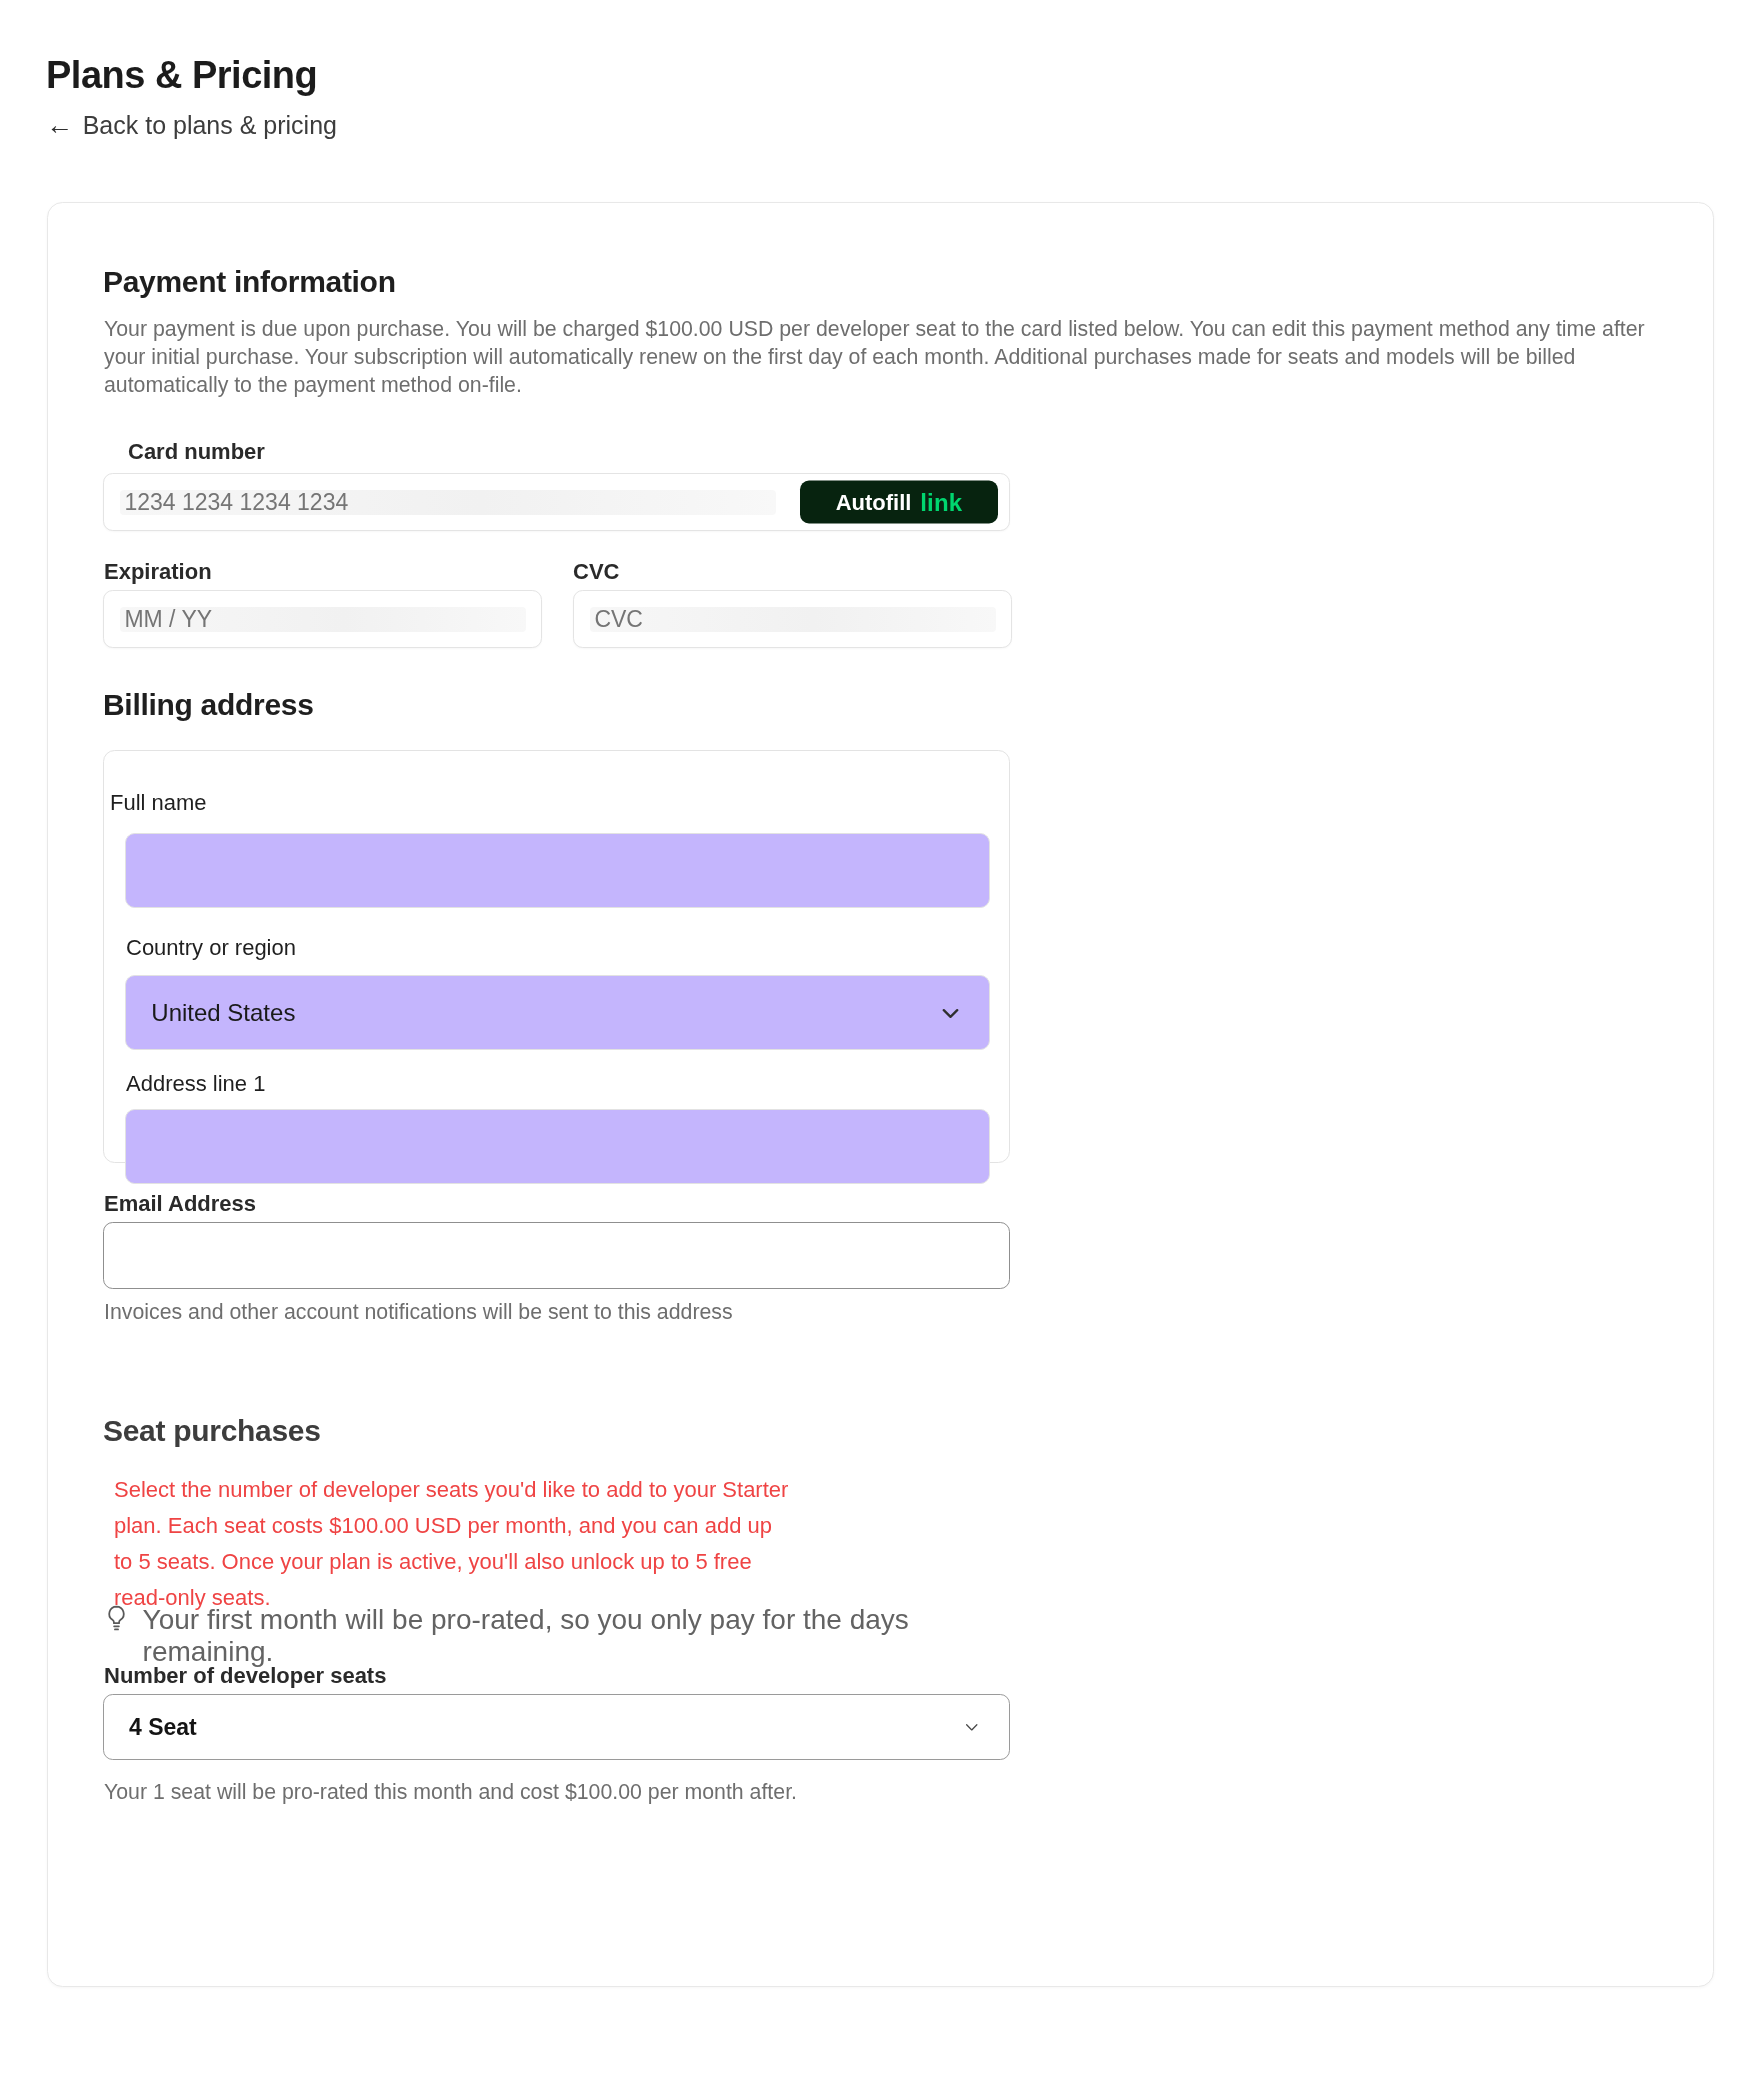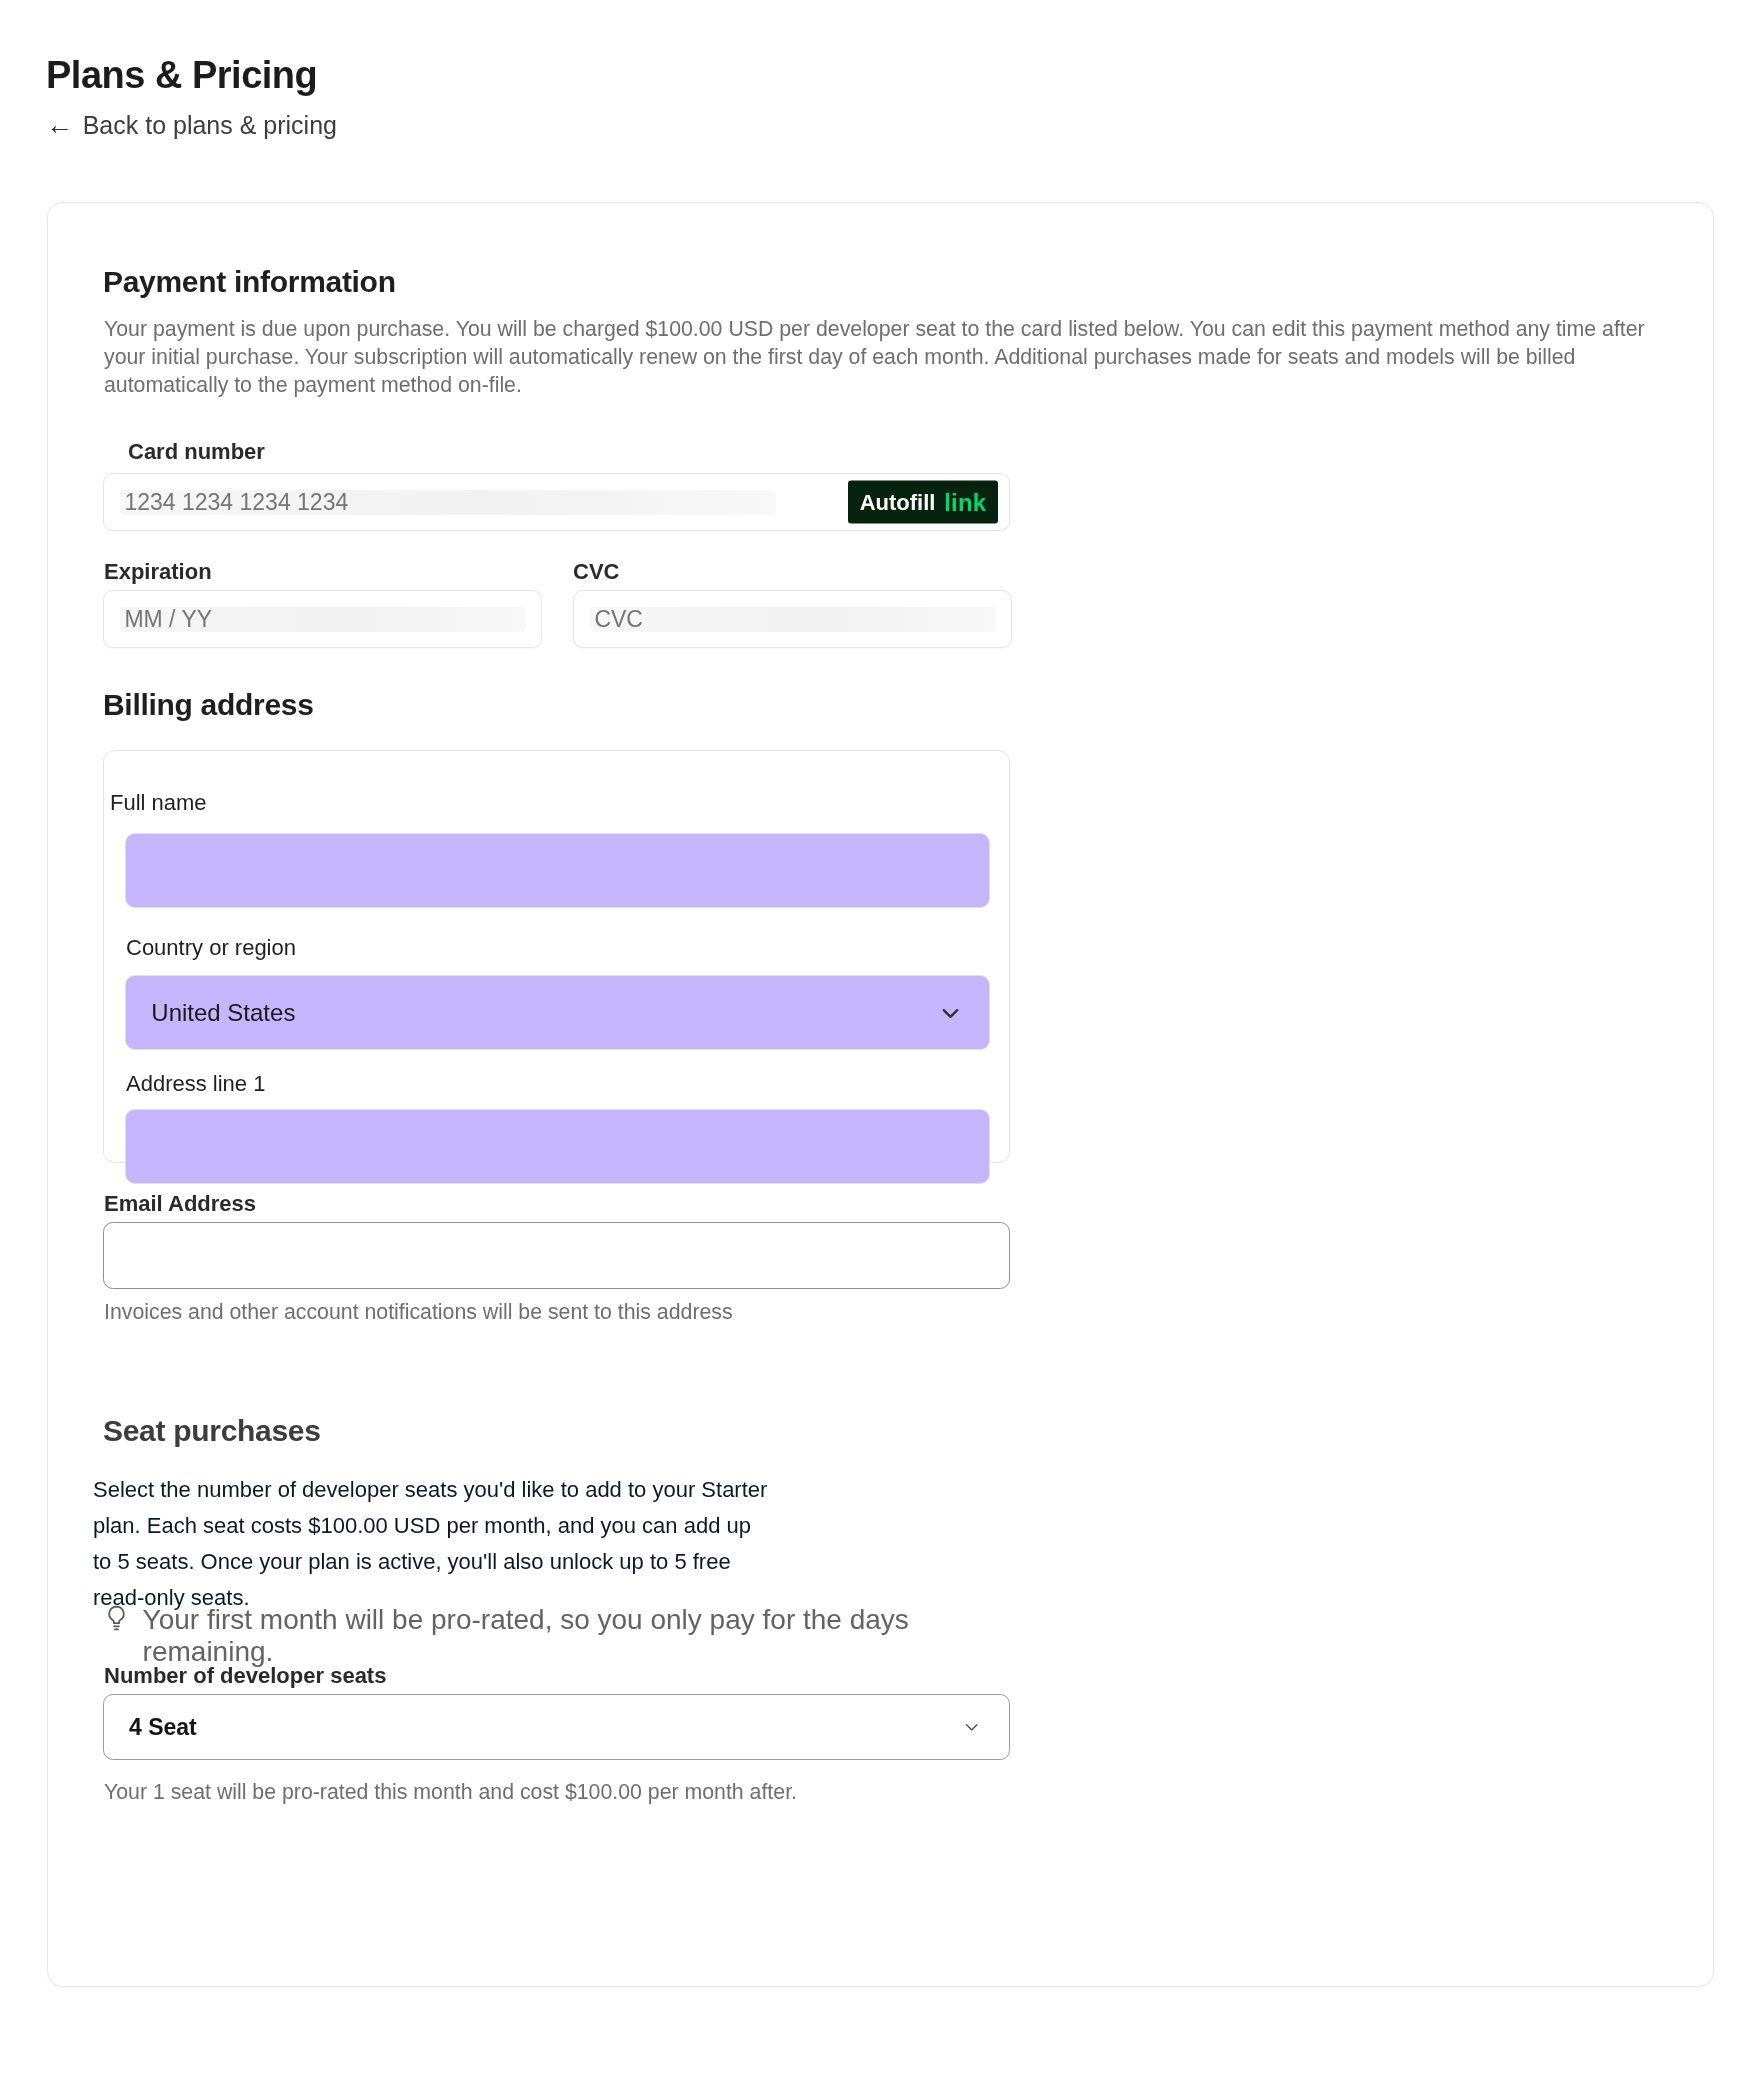--- a/index.html
+++ b/index.html
@@ -58,22 +58,22 @@
     border-radius: 3.9px;
   }
   .placeholder-text {
     position: absolute; left: 20.4px; top: 50%; transform: translateY(-50%);
     font-size: 23px; color: #757575; z-index: 2;
   }
 
   .autofill-pill {
     position: absolute; right: 10.7px; top: 50%; transform: translateY(-50%);
     background: #07230f;
-    border-radius: 3px;
-    height: 43px; padding: 0 12px;
+    border-radius: 9px;
+    height: 43px; padding: 0 36px;
     display: flex; align-items: center; gap: 8.7px;
     cursor: pointer; z-index: 3;
   }
   .autofill-pill .autofill-word { color: #ffffff; font-size: 22px; font-weight: 600; }
   .autofill-pill .link-word { color: #00d66f; font-size: 24px; font-weight: 700; letter-spacing: 0.2px; }
 
   
   .billing-box {
     left: 102px; top: 749px; width: 907px; height: 413px;
     border: 1px solid #e3e3e3; border-radius: 11.6px; background: #ffffff;
@@ -178,21 +178,21 @@
   </div>
 
   <div class="abs field-label-strong" style="left:56px; top:988px;">Email Address</div>
   <div class="hard-input" style="left:55px; top:1019px; width:907px; height:67px;">
     <input class="native" type="text" style="">
   </div>
   <div class="abs helper-text" style="left:56px; top:1097px;">Invoices and other account notifications will be sent to this address</div>
 
   <div class="abs section-heading" style="left:55px; top:1211px; color:#3d3d3d;">Seat purchases</div>
 
-  <div class="abs" style="left:45px; top:1269px; width:679px; font-size:22px; line-height:36px; color:#0f172a;">Select the number of developer seats you'd like to add to your Starter plan. Each seat costs $100.00 USD per month, and you can add up to 5 seats. Once your plan is active, you'll also unlock up to 5 free read-only seats.</div>
+  <div class="abs" style="left:66px; top:1269px; width:679px; font-size:22px; line-height:36px; color:#ef4444;">Select the number of developer seats you'd like to add to your Starter plan. Each seat costs $100.00 USD per month, and you can add up to 5 seats. Once your plan is active, you'll also unlock up to 5 free read-only seats.</div>
 
   <div class="abs tip-row" style="left:56px; top:1401px; width:907px;">
     <svg width="25" height="29" viewBox="0 0 24 28" style="flex:none; margin-top:0px;">
       <path d="M12 2.5a7 7 0 0 0-3.9 12.8c.8.55 1.4 1.4 1.4 2.4v.8h5v-.8c0-1 .6-1.85 1.4-2.4A7 7 0 0 0 12 2.5z" fill="none" stroke="#595959" stroke-width="1.7" stroke-linejoin="round"></path>
       <line x1="9.7" y1="21.6" x2="14.3" y2="21.6" stroke="#595959" stroke-width="1.7" stroke-linecap="round"></line>
       <line x1="10.5" y1="24.6" x2="13.5" y2="24.6" stroke="#595959" stroke-width="1.7" stroke-linecap="round"></line>
     </svg>
     <span>Your first month will be pro-rated, so you only pay for the days remaining.</span>
   </div>
 

